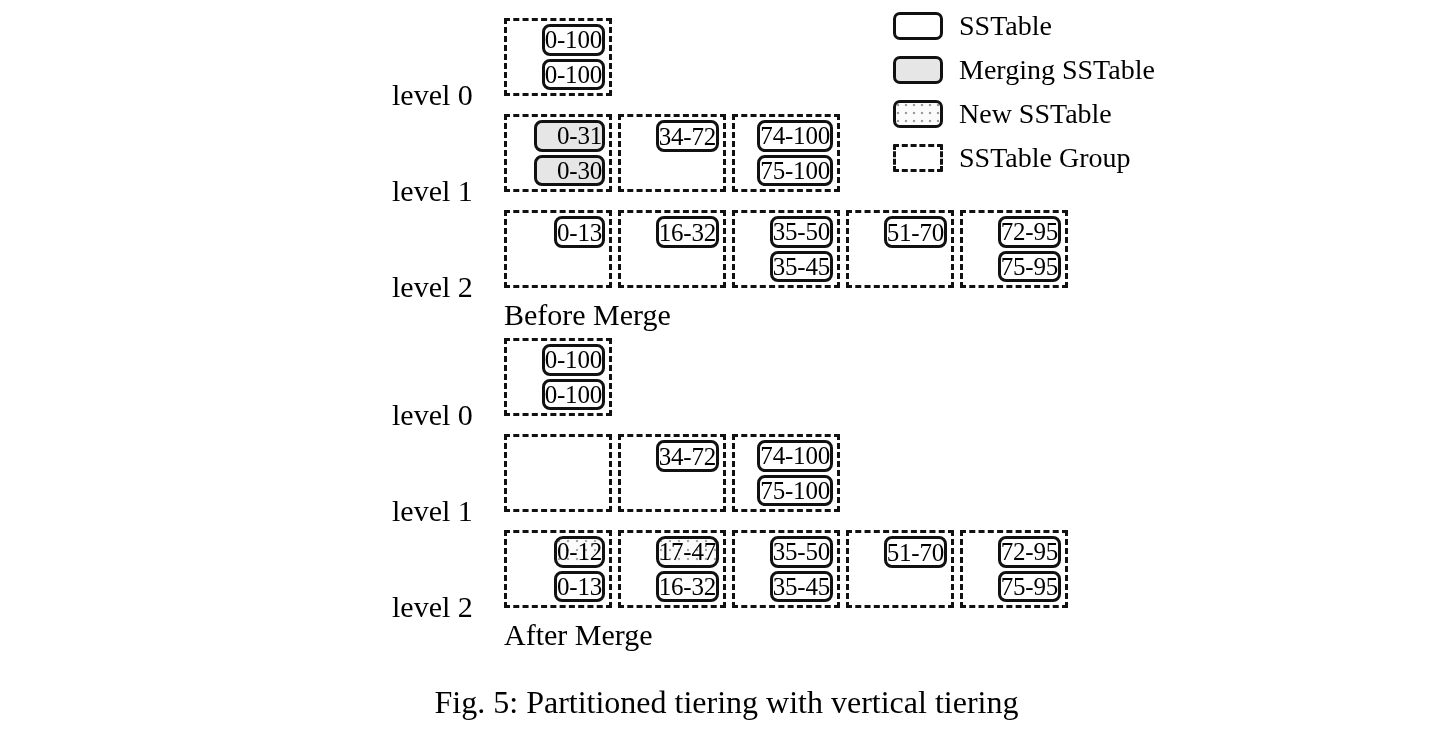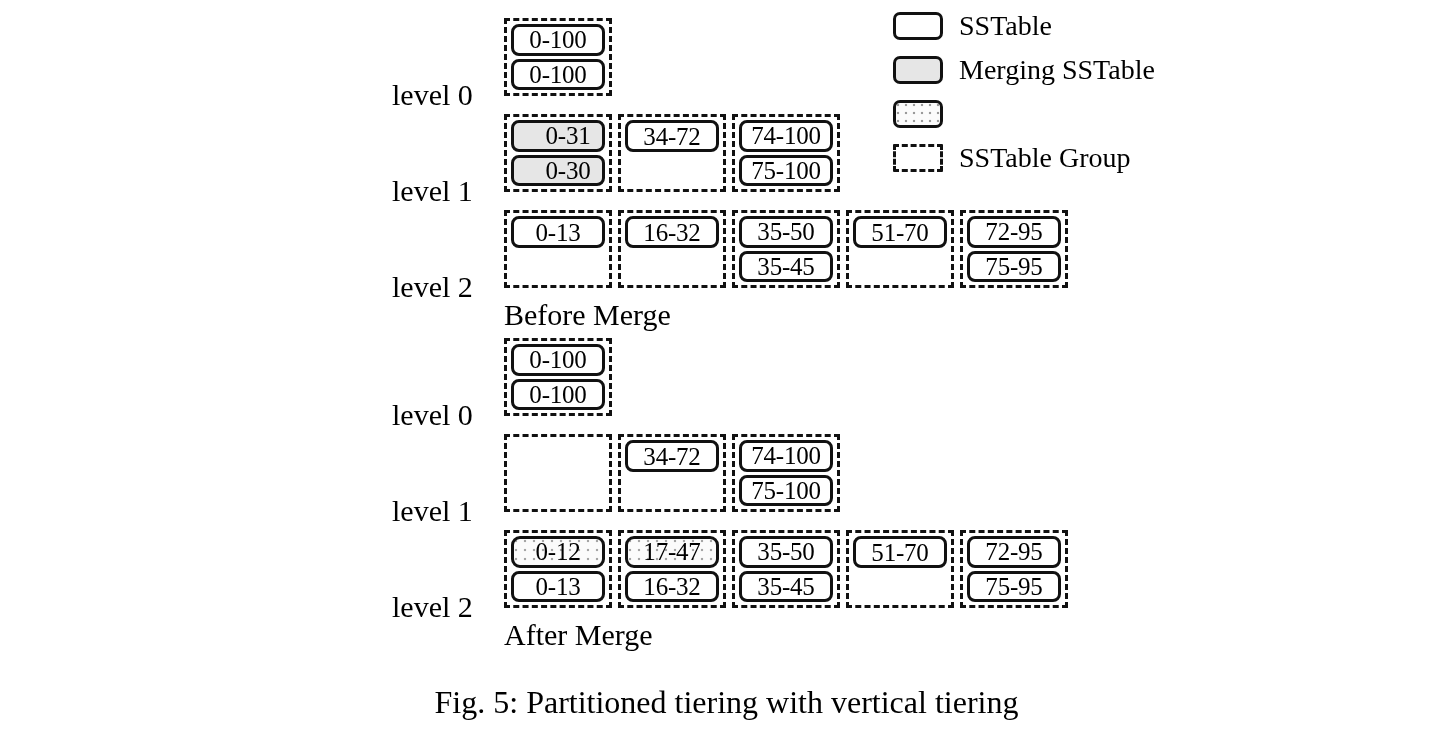--- a/index.html
+++ b/index.html
@@ -100,20 +100,21 @@
   .group {
     width: 108px;
     height: 78px;
     box-sizing: border-box;
     border: 3px dashed #111;
     padding: 3px 4px;
     display: flex;
     flex-direction: column;
     gap: 3px;
     background: #ffffff;
+    align-items: flex-end;
   }
   .sstable {
     height: 32px;
     box-sizing: border-box;
     border: 3px solid #111;
     border-radius: 8px;
     display: flex;
     align-items: center;
     justify-content: center;
     font-size: 25px;
@@ -159,20 +160,21 @@
     <div class="legend-row">
       <span class="legend-swatch sw-sstable"></span>
       <span class="legend-label">SSTable</span>
     </div>
     <div class="legend-row">
       <span class="legend-swatch sw-merging"></span>
       <span class="legend-label">Merging SSTable</span>
     </div>
     <div class="legend-row">
       <span class="legend-swatch sw-new"></span>
+      <span class="legend-label">New SSTable</span>
     </div>
     <div class="legend-row">
       <span class="legend-swatch sw-group"></span>
       <span class="legend-label">SSTable Group</span>
     </div>
   </div>
 
   <div class="diagram">
     <div class="level-row" style="left:0;top:18px;width:1453px;">
       <span class="level-label" style="right:auto;left:392px;">level 0</span>

